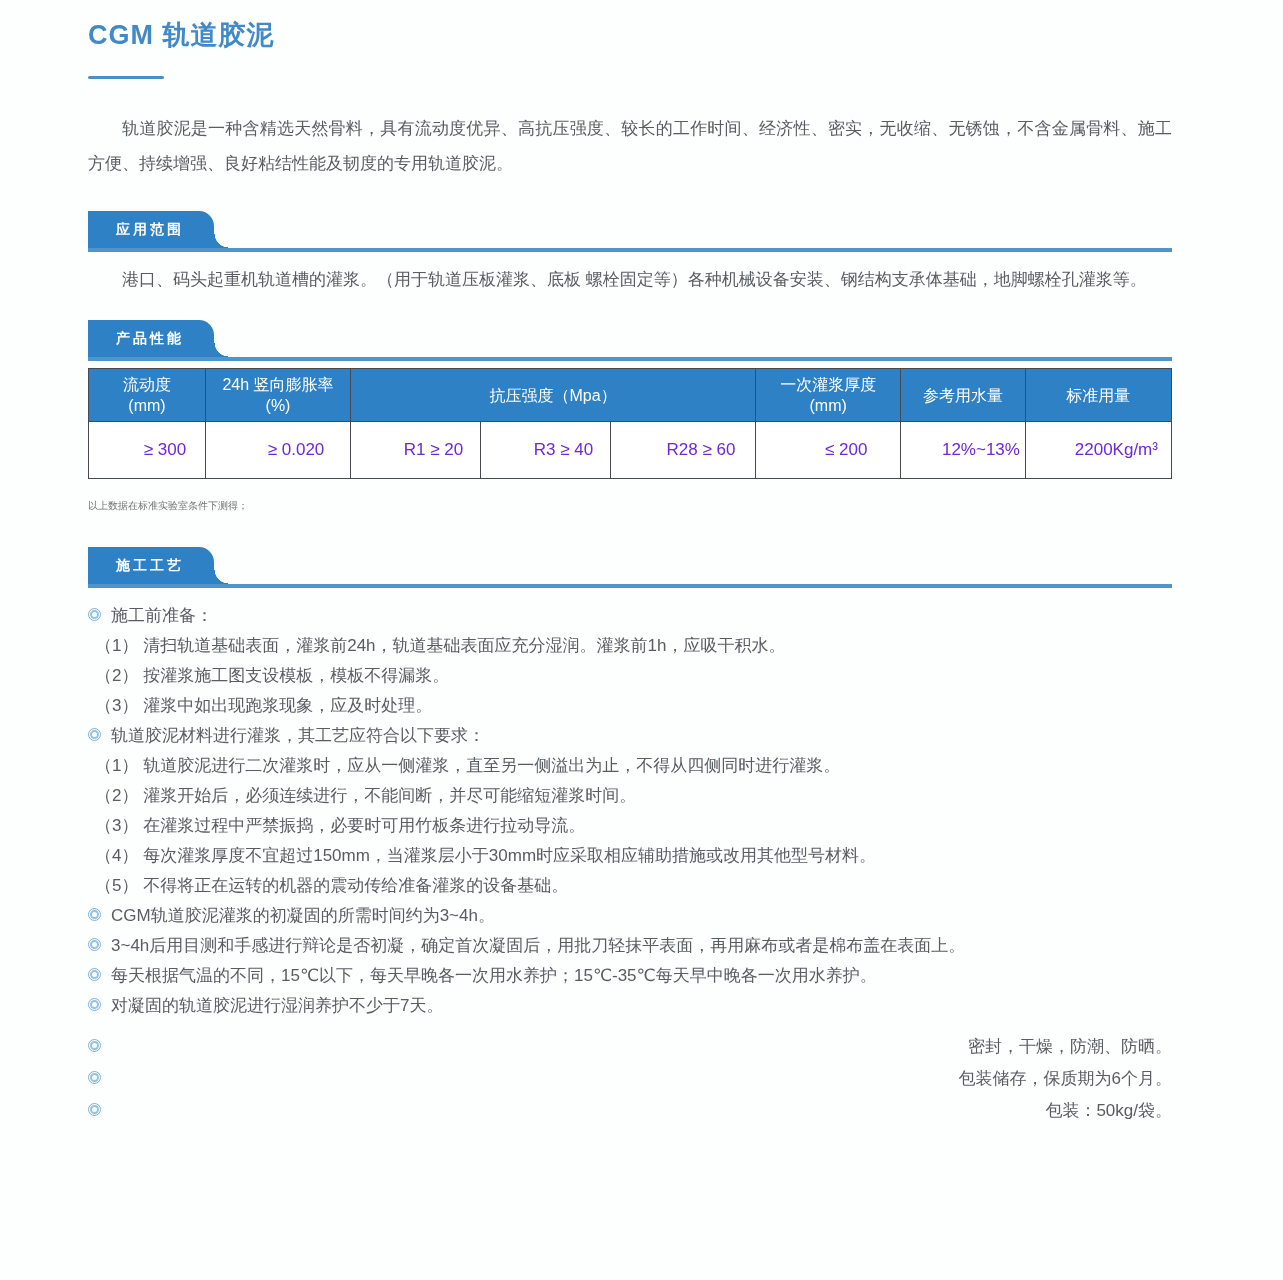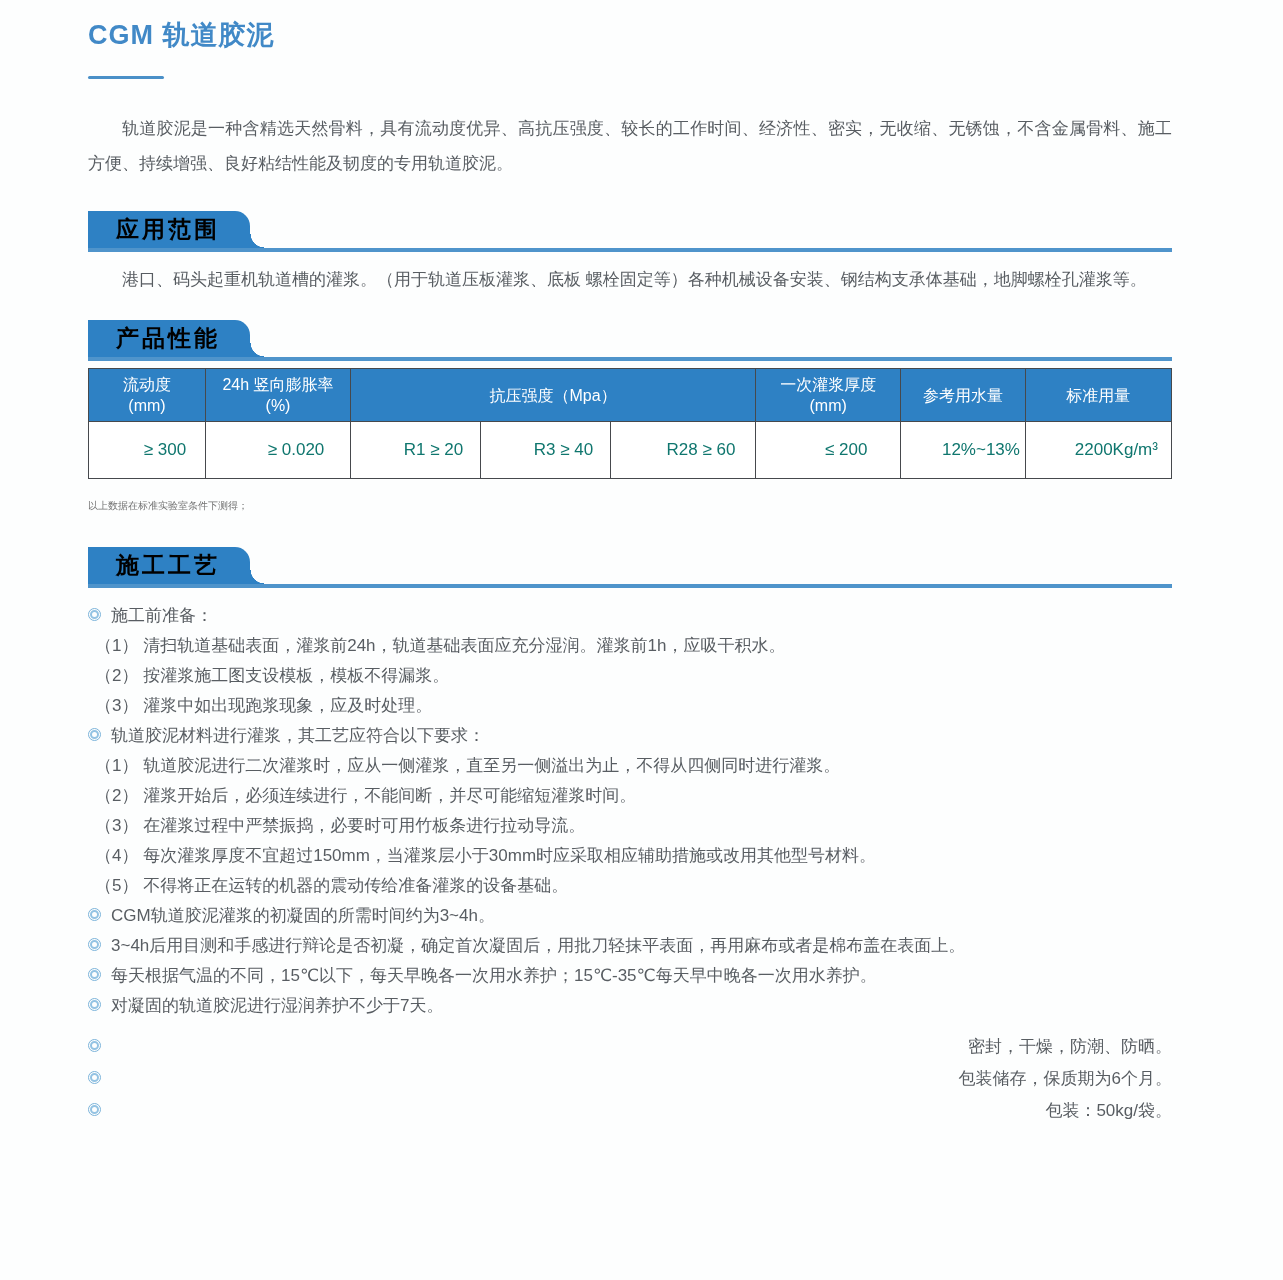--- a/index.html
+++ b/index.html
@@ -45,22 +45,22 @@
 
   
   .section-heading {
     border-bottom: 4px solid #4f94cb;
     line-height: 0;
   }
   .section-badge {
     position: relative;
     display: inline-block;
     background: #2e81c4;
-    color: #000000;
-    font-size: 23px;
+    color: #ffffff;
+    font-size: 14px;
     font-weight: bold;
     letter-spacing: 3px;
     line-height: 37px;
     height: 37px;
     padding: 0 30px 0 28px;
     border-top-right-radius: 15px;
     vertical-align: bottom;
   }
   .section-badge::after {
     content: "";
@@ -107,21 +107,21 @@
     font-size: 16px;
     line-height: 21px;
     height: 53px;
     white-space: pre-line;
     border: 1.5px solid #46494d;
     text-align: center;
     vertical-align: middle;
   }
   .perf-table td {
     background: #ffffff;
-    color: #0f766e;
+    color: #6d28d9;
     font-size: 17px;
     height: 57px;
     border: 1.5px solid #46494d;
     text-align: center;
     vertical-align: middle;
     padding-left: 36px;
   }
   .perf-footnote {
     margin-top: 17px;
     font-size: 10px;

